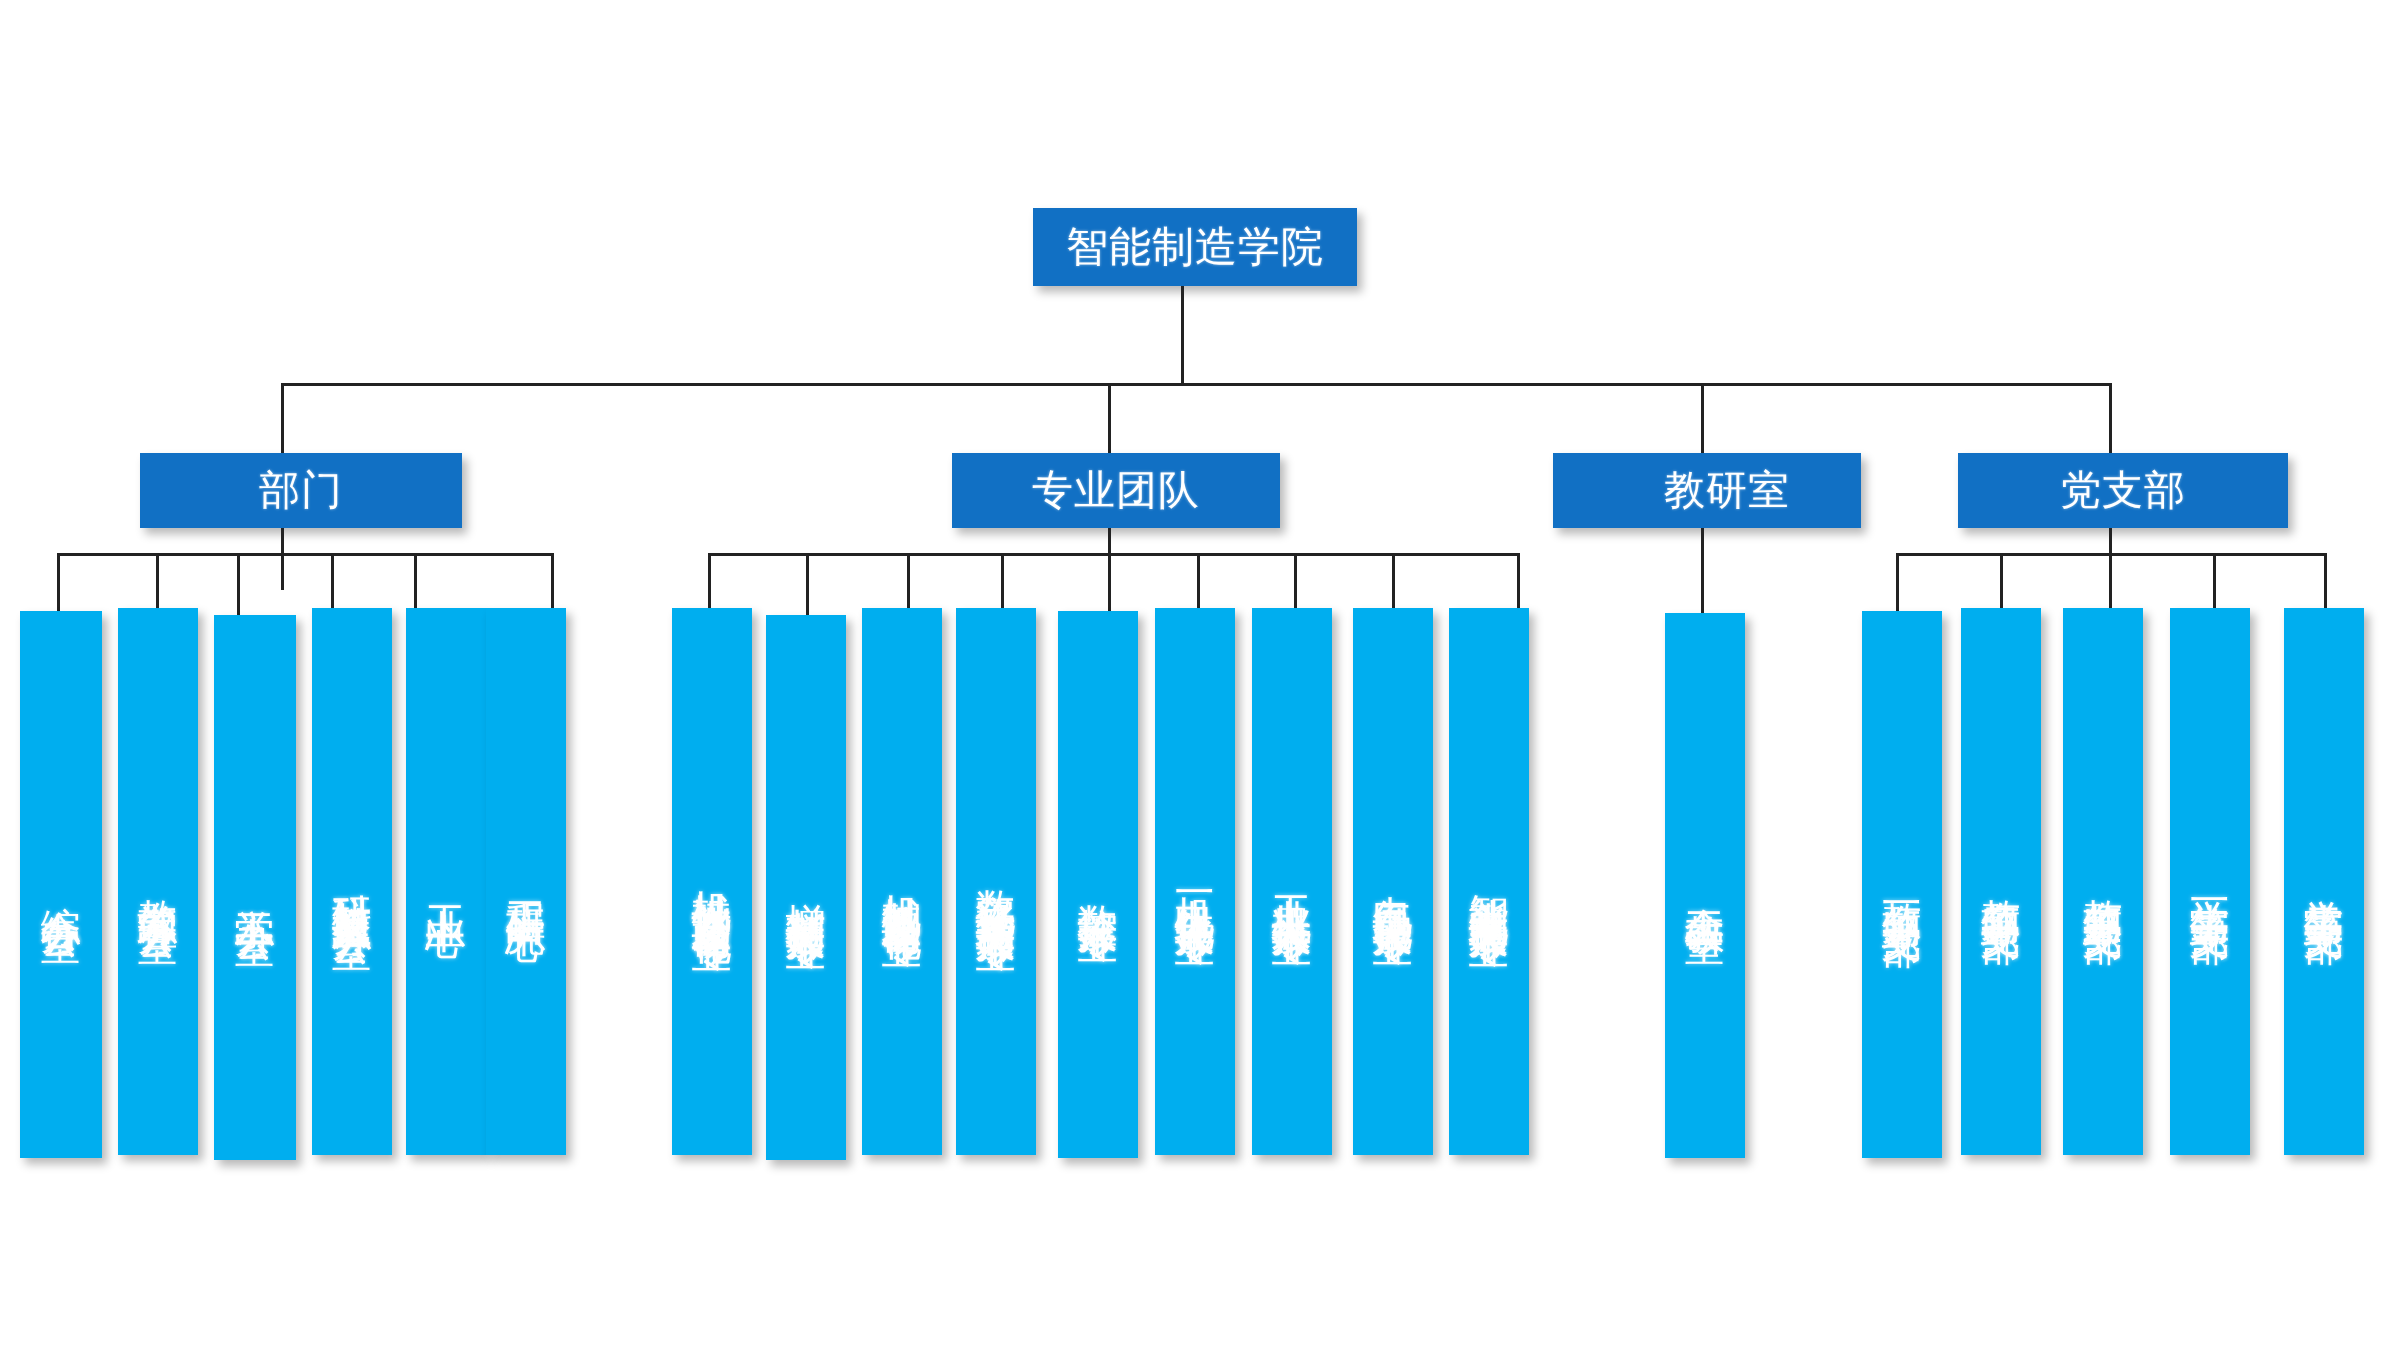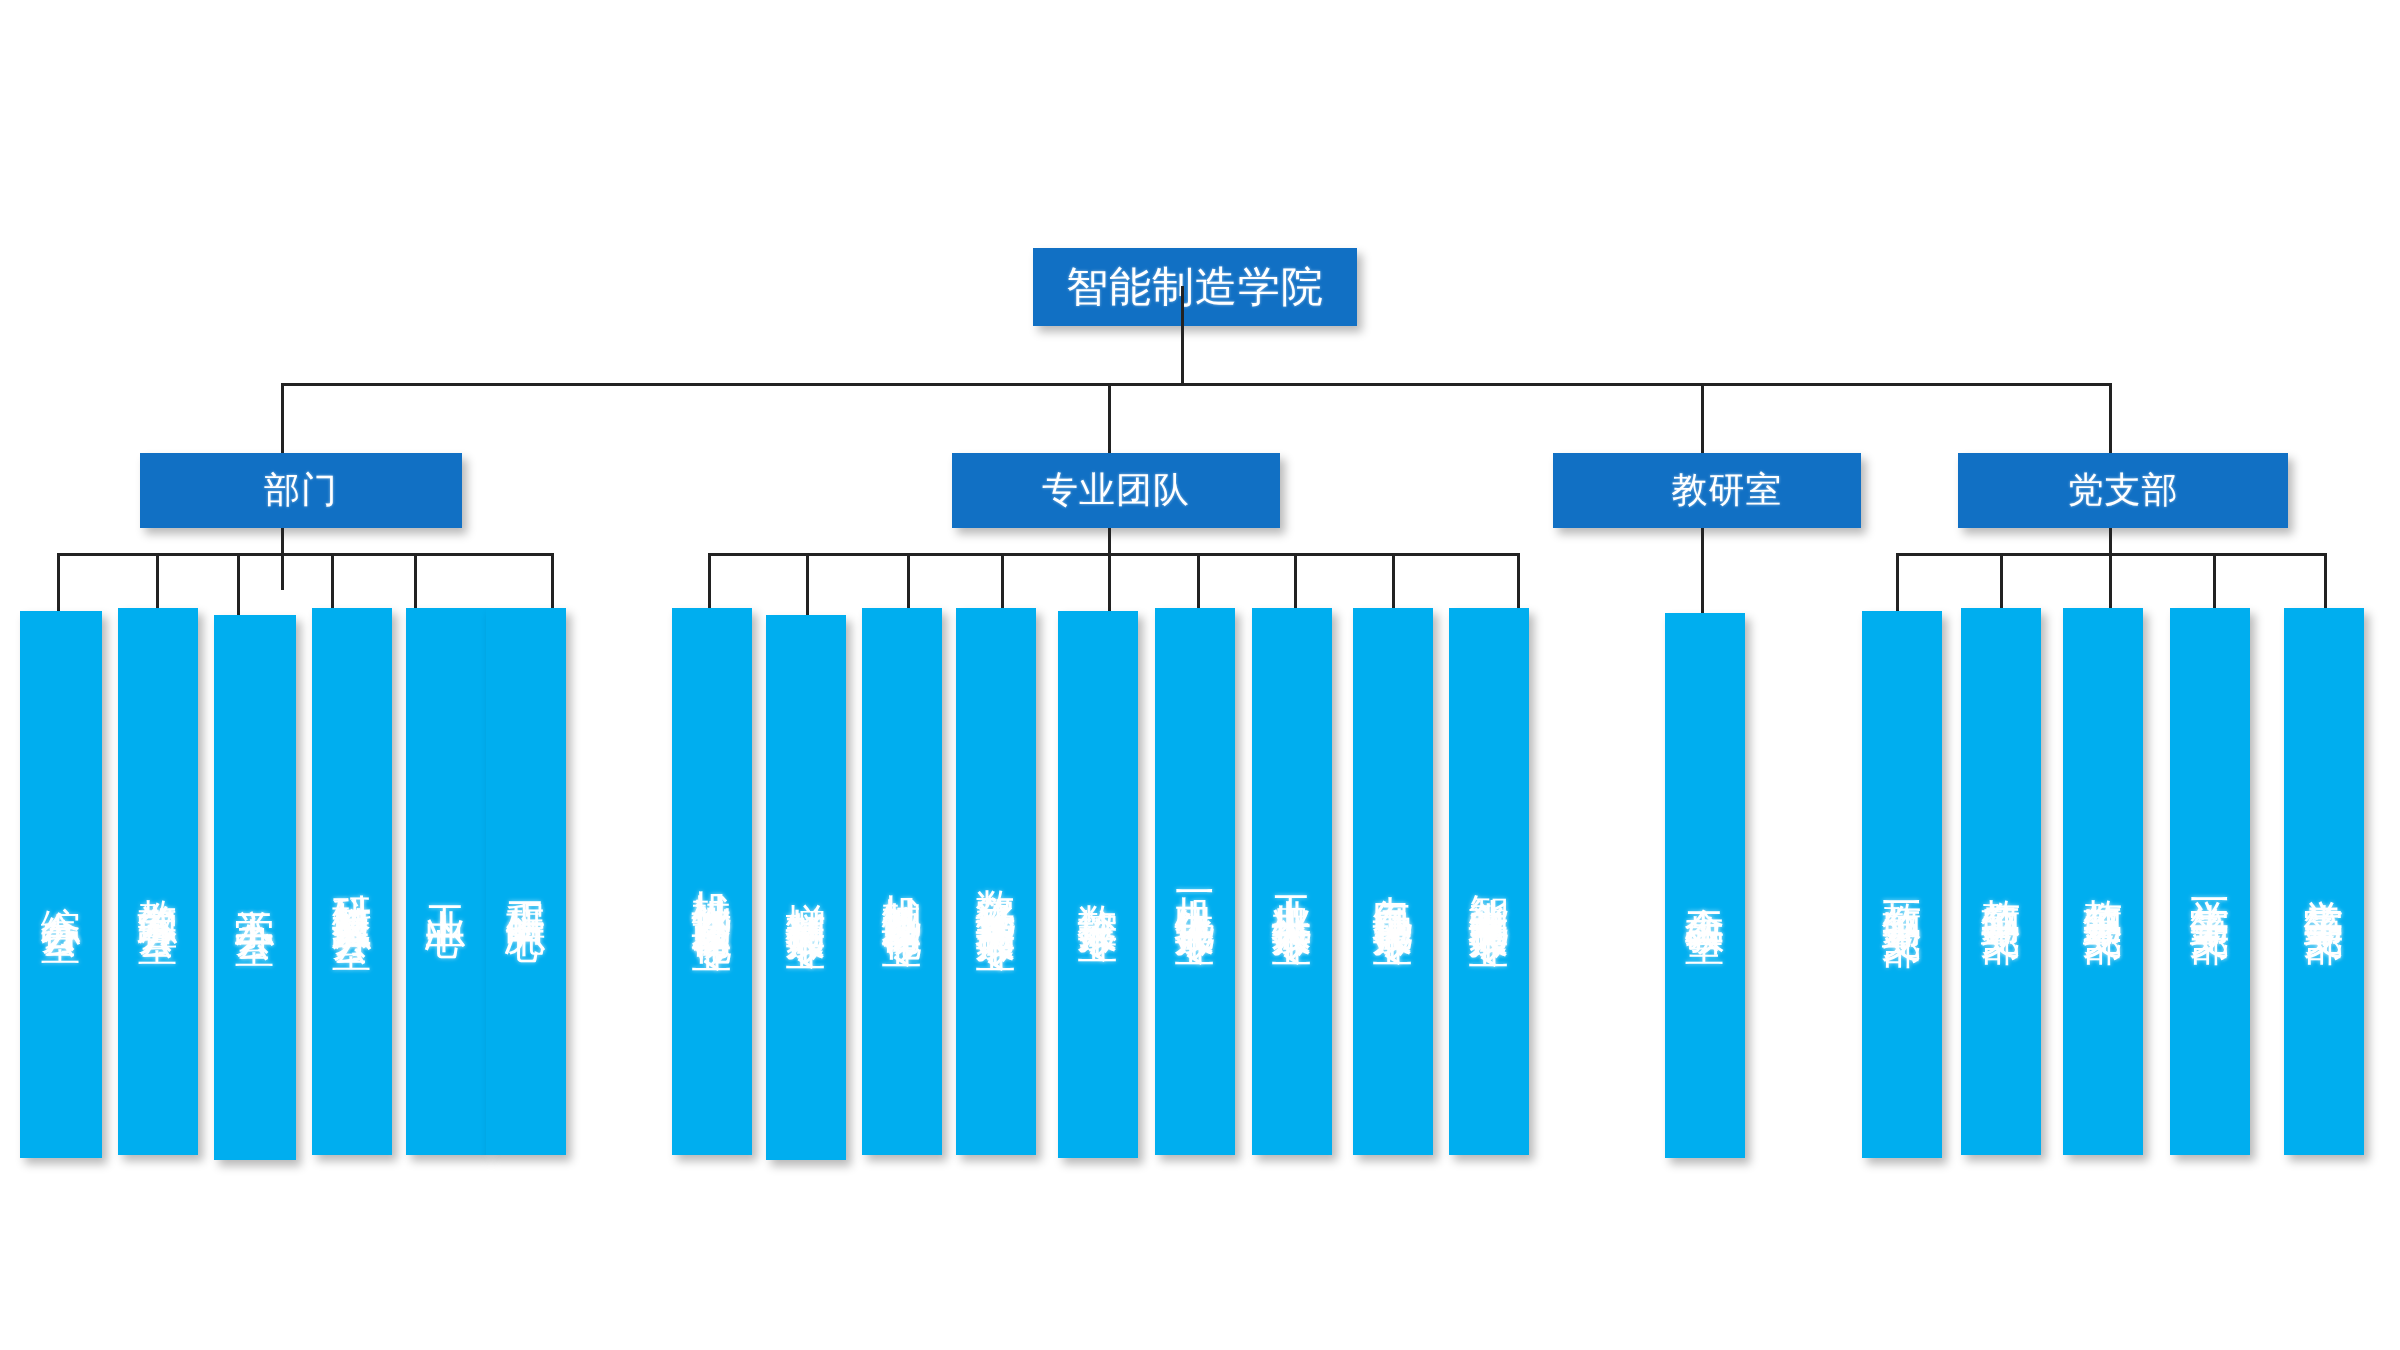--- a/index.html
+++ b/index.html
@@ -32,21 +32,21 @@
     display: flex;
     align-items: center;
     justify-content: center;
     box-shadow: 5px 6px 9px rgba(0,0,0,0.28);
     text-align: center;
   }
 
   
   .node.level-root, .node.level-2 {
     background: #1170C4;
-    font-size: 36px;
+    font-size: 41px;
     letter-spacing: 1px;
     text-shadow: 0 0 3px rgba(255,255,255,0.55);
   }
   .node.level-root { font-size: 42px; }
 
   
   .node.leaf {
     background: #00AEEF;
   }
   .node.leaf .vtext {
@@ -57,21 +57,21 @@
     letter-spacing: 4px;
     white-space: nowrap;
     text-shadow: 0 0 4px rgba(255,255,255,0.6);
   }
 </style>
 </head>
 <body>
 
 <div id="canvas">
 
-  <div class="node level-root" style="left:1033px; top:208px; width:324px; height:78px;margin-top:40px;">
+  <div class="node level-root" style="left:1033px; top:208px; width:324px; height:78px;">
     <span>智能制造学院</span>
   </div>
 
   <div class="line-v" style="left:1181px; top:286px; height:97px;"></div>
 
   <div class="line-h" style="left:281px; top:383px; width:1831px;"></div>
 
   <div class="line-v" style="left:281px; top:383px; height:70px;"></div>
   <div class="line-v" style="left:1108px; top:383px; height:70px;"></div>
   <div class="line-v" style="left:1701px; top:383px; height:70px;"></div>

